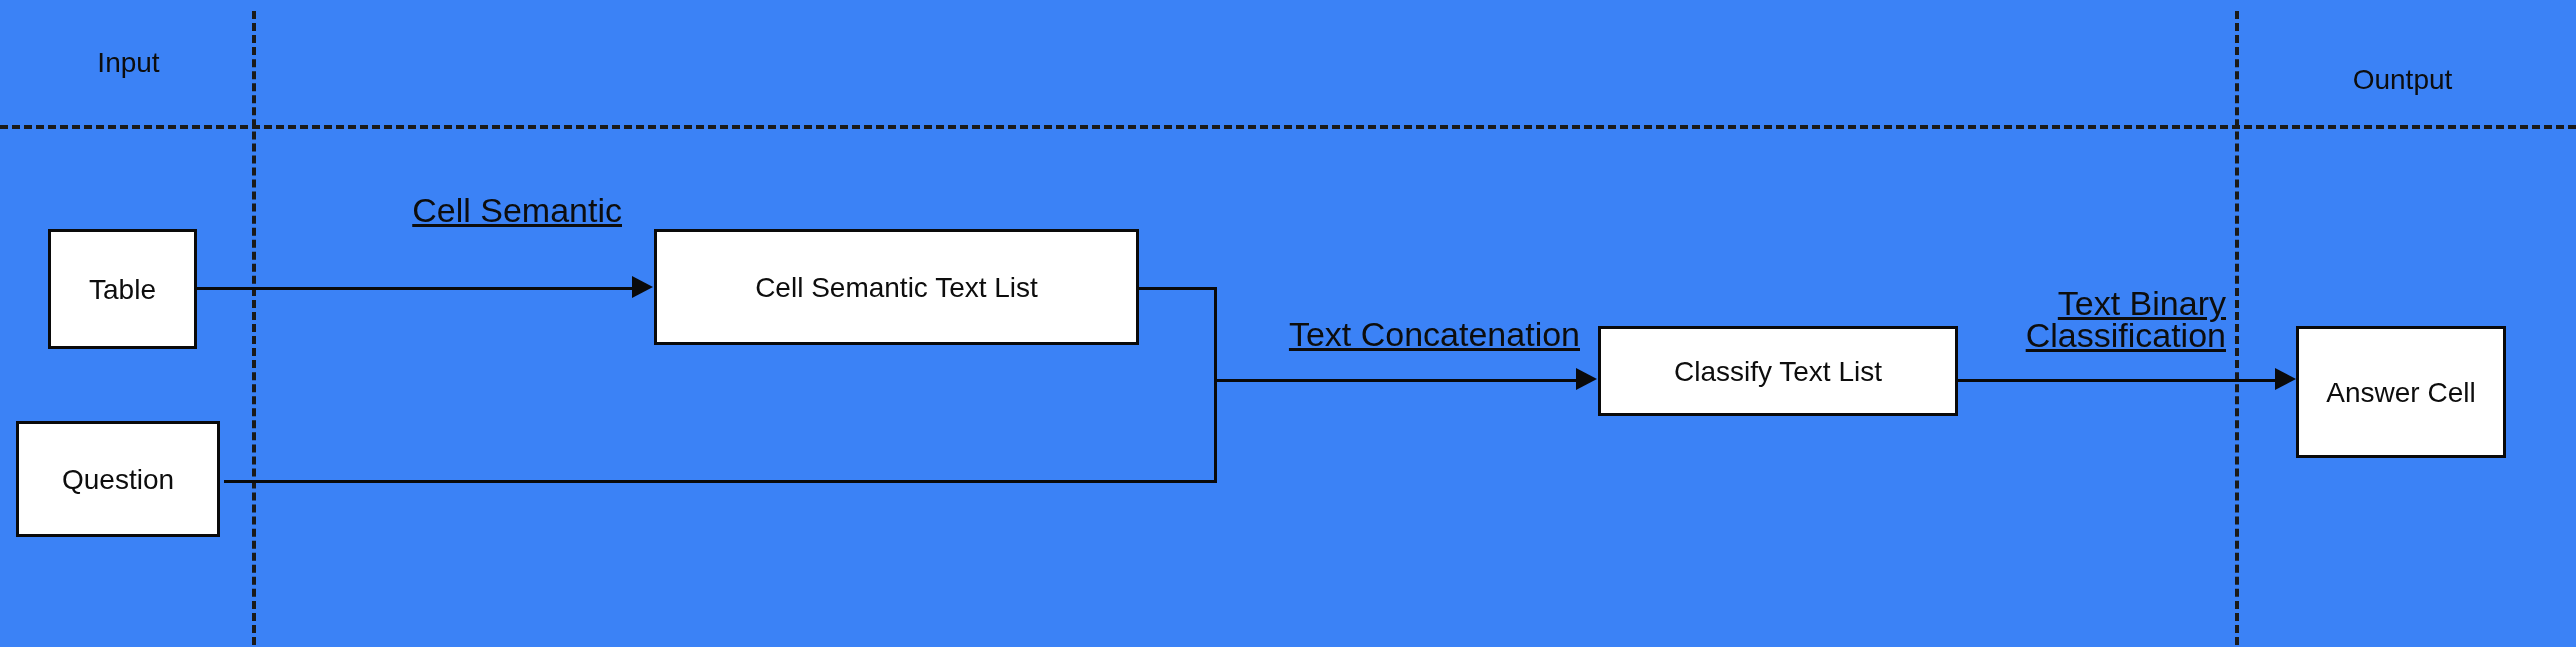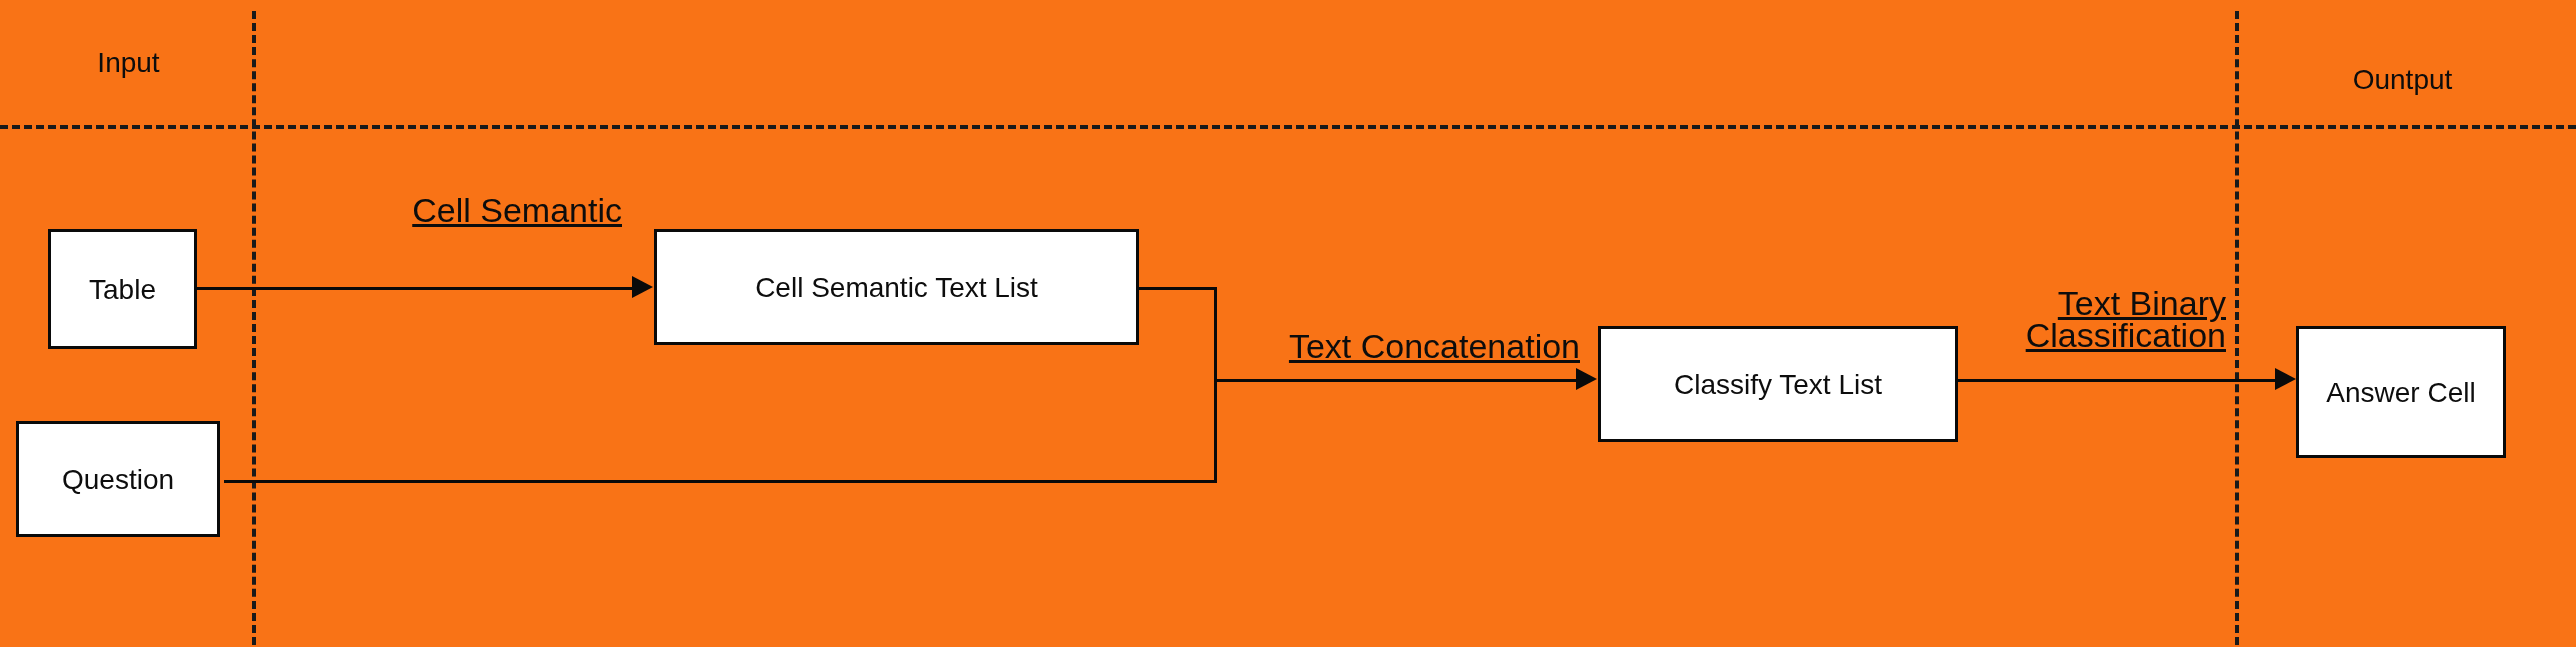--- a/index.html
+++ b/index.html
@@ -4,21 +4,21 @@
 <style>
   html, body {
     margin: 0;
     padding: 0;
     background: #ffffff;
   }
   #canvas {
     position: relative;
     width: 2576px;
     height: 647px;
-    background: #f97316;
+    background: #3b82f6;
     font-family: "Liberation Sans", sans-serif;
     overflow: hidden;
   }
   
   .lane-hline {
     position: absolute;
     left: 0;
     width: 2576px;
     height: 0;
     border-top: 4.3px dashed #1a1a1a;
@@ -106,33 +106,33 @@
   <div class="hline" style="left:1214px; top:379px; width:363px;"></div>
   <div class="arrowhead" style="left:1576px; top:368px;"></div>
 
   <div class="hline" style="left:1958px; top:379px; width:317px;"></div>
   <div class="arrowhead" style="left:2275px; top:368px;"></div>
 
   <div class="edge-label" style="left:250px; top:194px; width:372px;">
     <div>Cell Semantic</div>
   </div>
 
-  <div class="edge-label" style="left:1226px; top:330px; width:354px;">
+  <div class="edge-label" style="left:1226px; top:318px; width:354px;">
     <div>Text Concatenation</div>
   </div>
 
   <div class="edge-label" style="left:1982px; top:287px; width:244px;">
     <div>Text Binary</div>
     <div>Classification</div>
   </div>
 
   <div class="node" style="left:48px; top:229px; width:149px; height:120px;">Table</div>
 
   <div class="node" style="left:16px; top:421px; width:204px; height:116px;">Question</div>
 
   <div class="node" style="left:654px; top:229px; width:485px; height:116px;text-align:right;">Cell Semantic Text List</div>
 
-  <div class="node" style="left:1598px; top:326px; width:360px; height:116px;">Classify Text List</div>
+  <div class="node" style="left:1598px; top:326px; width:360px; height:90px;">Classify Text List</div>
 
   <div class="node" style="left:2296px; top:326px; width:210px; height:132px;">Answer Cell</div>
 
 </div>
 
 
 </body></html>

